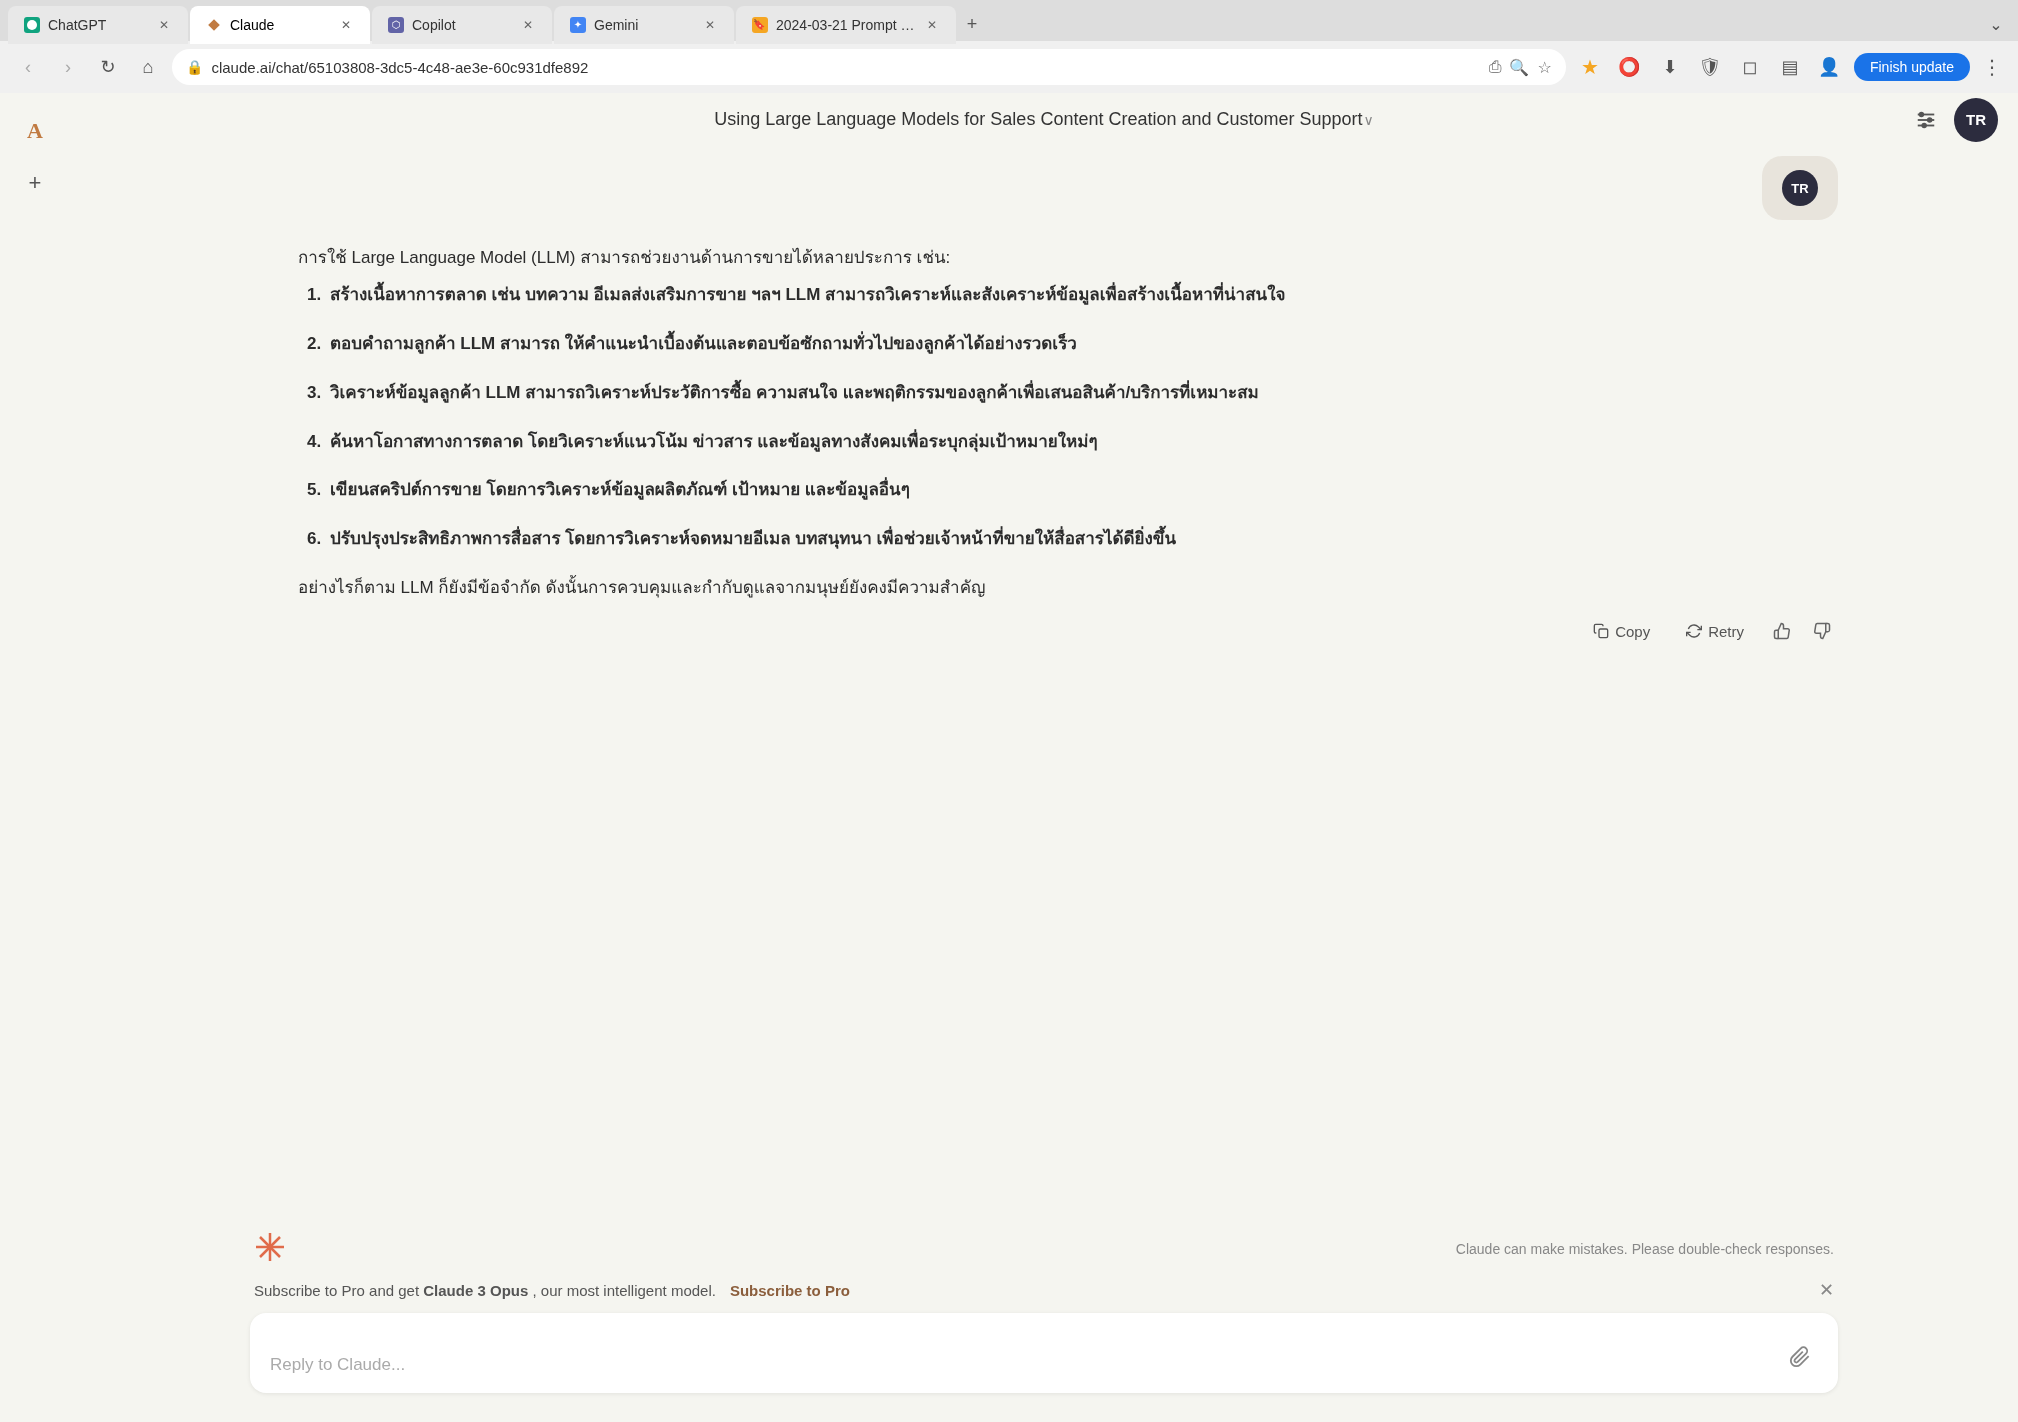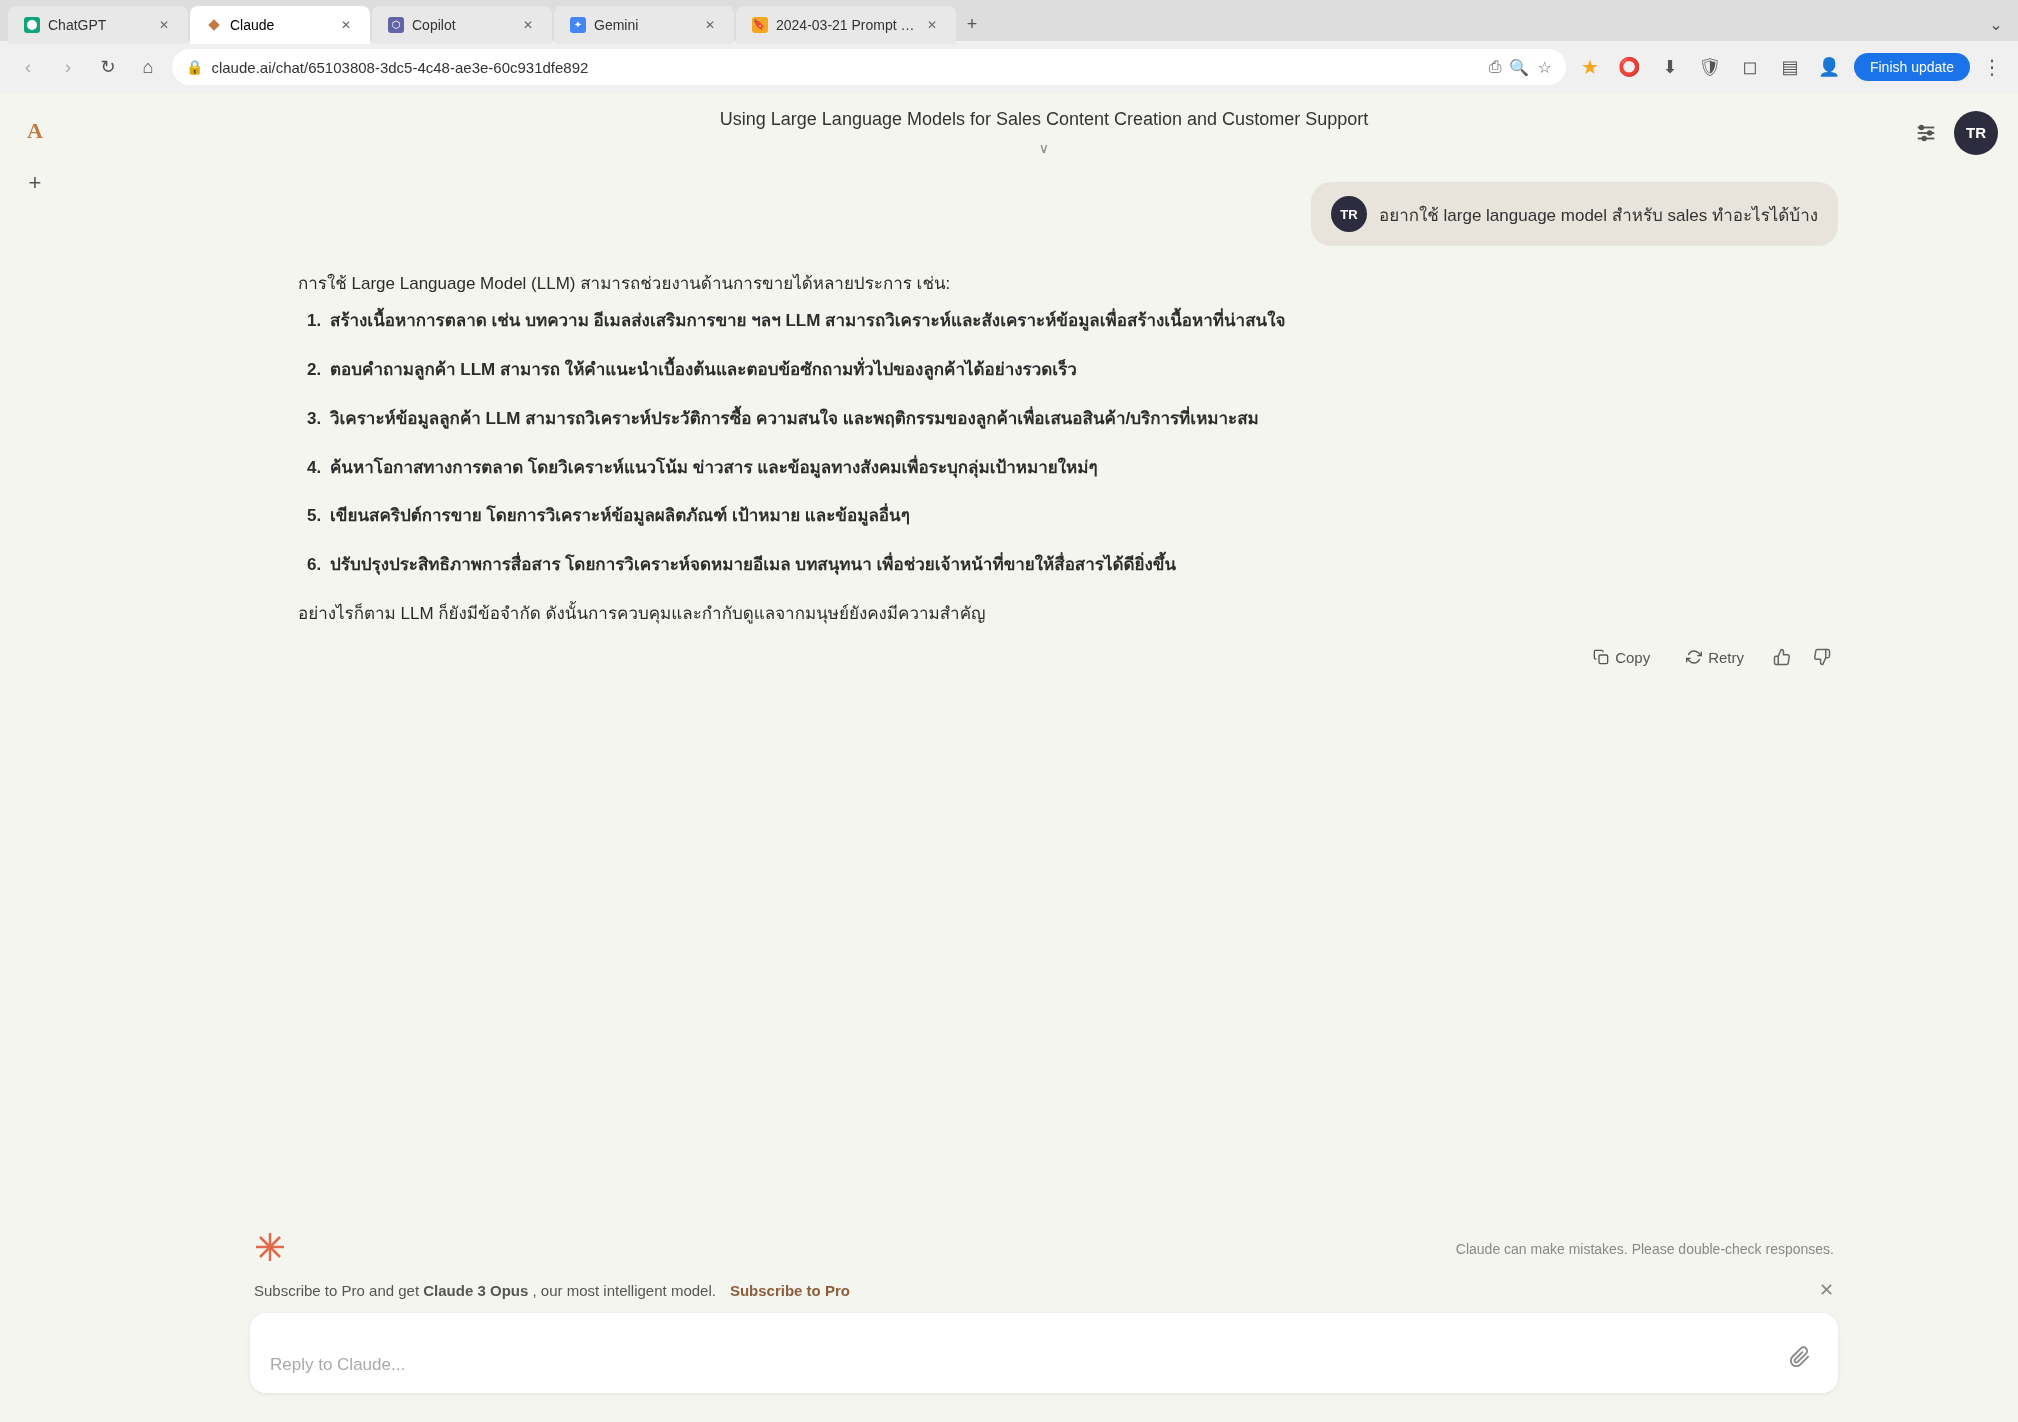--- a/index.html
+++ b/index.html
@@ -239,22 +239,21 @@
       position: relative;
     }
 
     .chat-title {
       font-size: 18px;
       color: #333;
       text-align: center;
       cursor: pointer;
       display: flex;
       align-items: center;
-      gap: 10px;
-      flex-direction: column;
+      gap: 1px;
     }
 
     .chat-header-right {
       position: absolute;
       right: 20px;
       display: flex;
       align-items: center;
       gap: 12px;
     }
 
@@ -591,21 +590,20 @@
       </div>
     </div>
 
     <div class="chat-area">
 
       <div class="user-message">
         <div class="user-bubble">
           <div class="user-avatar">
             <span>TR</span>
           </div>
-          <span>อยากใช้ large language model สำหรับ sales ทำอะไรได้บ้าง</span>
         </div>
       </div>
 
       <div class="claude-response">
         <div class="response-text">
           <p>การใช้ Large Language Model (LLM) สามารถช่วยงานด้านการขายได้หลายประการ เช่น:</p>
           <ol>
             <li>
               <span>สร้างเนื้อหาการตลาด เช่น บทความ อีเมลส่งเสริมการขาย ฯลฯ LLM สามารถวิเคราะห์และสังเคราะห์ข้อมูลเพื่อสร้างเนื้อหาที่น่าสนใจ</span>
             </li>

